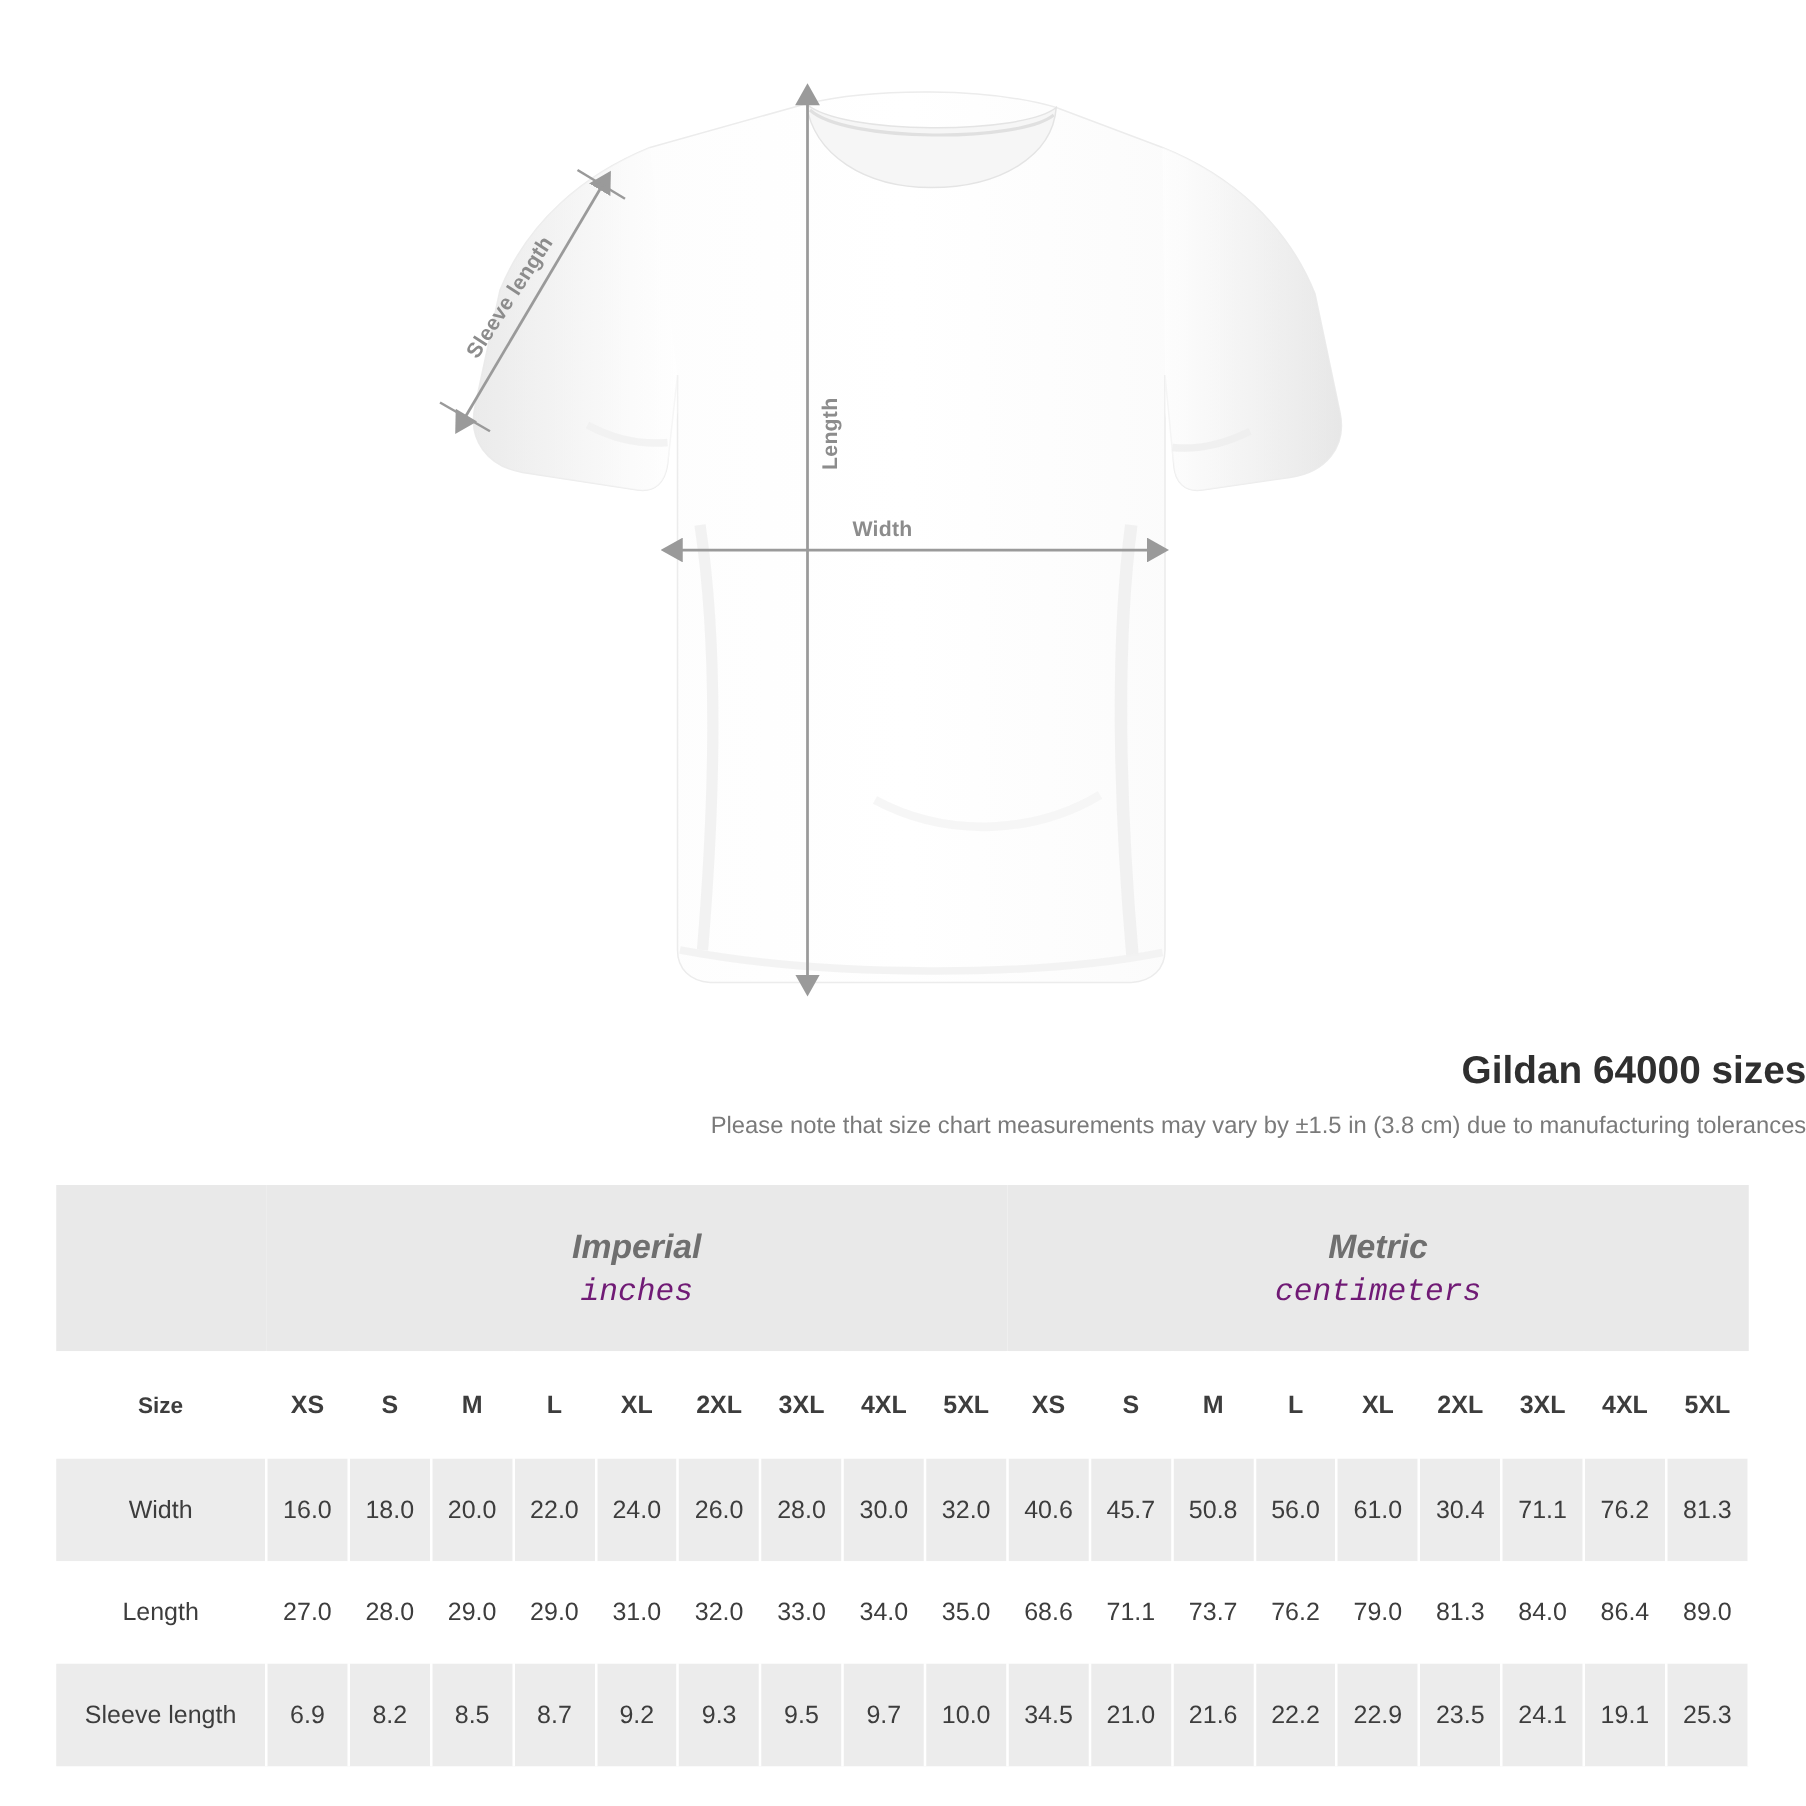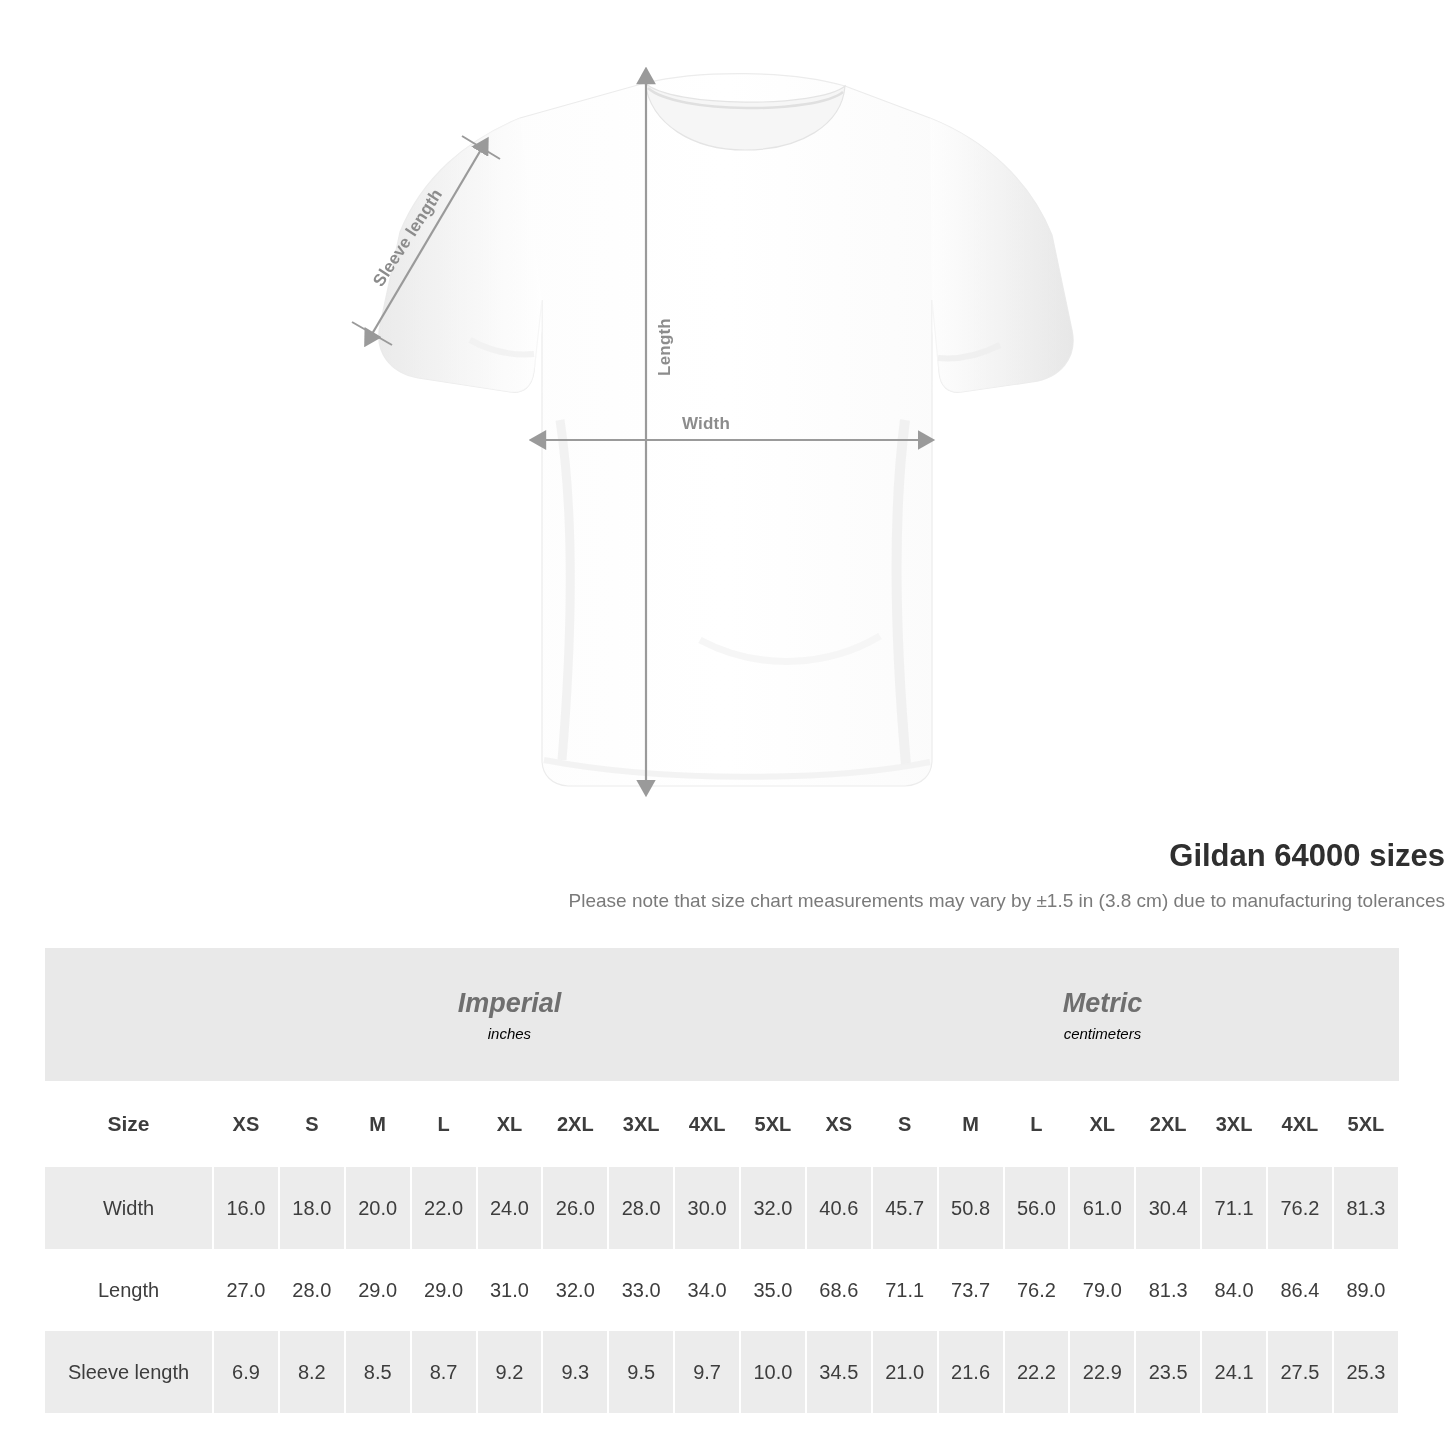--- a/index.html
+++ b/index.html
@@ -101,36 +101,37 @@
     background: #e9e9e9;
   }
   .unit-name {
     font-size: 27px;
     font-weight: bold;
     font-style: italic;
     color: #6f6f6f;
     line-height: 1.2;
   }
   .unit-sub {
-    font-size: 15px;
+    font-size: 25px;
     font-style: italic;
-    color: #000000;
+    color: #701a75;
     margin-top: 6px;
+    font-family: Liberation Mono, monospace;
   }
   .unit-blank { background: #e9e9e9; }
 
   tr.header-row td {
     height: 86px;
     font-weight: bold;
     font-size: 20px;
     color: #3d3d3d;
     background: #ffffff;
   }
   tr.header-row td.rowlabel {
-    font-size: 21px;
+    font-size: 18px;
     text-align: center;
   }
 
   tr.data-row td {
     height: 82px;
   }
   tr.row-shaded td { background: #ececec; }
   tr.row-plain td { background: #ffffff; }
 
   td.rowlabel {
@@ -342,20 +343,20 @@
           <td class="cell">9.5</td>
           <td class="cell">9.7</td>
           <td class="cell">10.0</td>
           <td class="cell">34.5</td>
           <td class="cell">21.0</td>
           <td class="cell">21.6</td>
           <td class="cell">22.2</td>
           <td class="cell">22.9</td>
           <td class="cell">23.5</td>
           <td class="cell">24.1</td>
-          <td class="cell">27.5</td>
+          <td class="cell">19.1</td>
           <td class="cell">25.3</td>
         </tr>
       </tbody>
     </table>
   </div>
 
 </div>
 
 </body></html>

